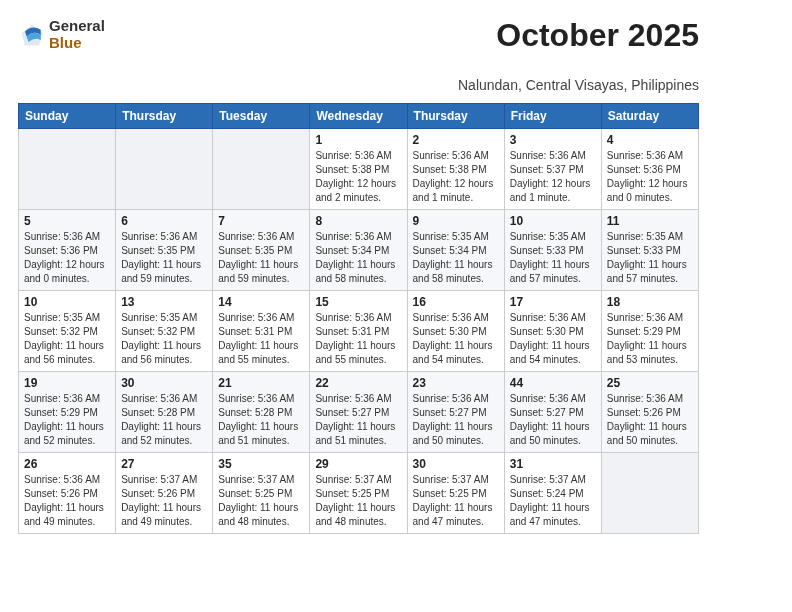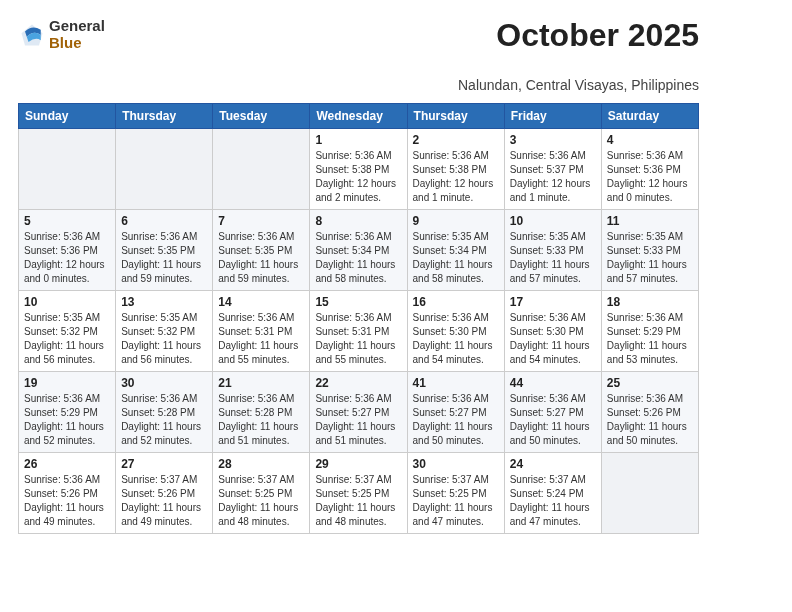--- a/index.html
+++ b/index.html
@@ -297,21 +297,21 @@
 and 51 minutes.</div>
           </td>
           <td>
             <span class="day-number">22</span>
             <div class="day-info" style="white-space: pre-line;">Sunrise: 5:36 AM
 Sunset: 5:27 PM
 Daylight: 11 hours
 and 51 minutes.</div>
           </td>
           <td>
-            <span class="day-number">41</span>
+            <span class="day-number">23</span>
             <div class="day-info" style="white-space: pre-line;">Sunrise: 5:36 AM
 Sunset: 5:27 PM
 Daylight: 11 hours
 and 50 minutes.</div>
           </td>
           <td>
             <span class="day-number">44</span>
             <div class="day-info" style="white-space: pre-line;">Sunrise: 5:36 AM
 Sunset: 5:27 PM
 Daylight: 11 hours
@@ -334,42 +334,42 @@
 and 49 minutes.</div>
           </td>
           <td>
             <span class="day-number">27</span>
             <div class="day-info" style="white-space: pre-line;">Sunrise: 5:37 AM
 Sunset: 5:26 PM
 Daylight: 11 hours
 and 49 minutes.</div>
           </td>
           <td>
-            <span class="day-number">28</span>
+            <span class="day-number">35</span>
             <div class="day-info" style="white-space: pre-line;">Sunrise: 5:37 AM
 Sunset: 5:25 PM
 Daylight: 11 hours
 and 48 minutes.</div>
           </td>
           <td>
             <span class="day-number">29</span>
             <div class="day-info" style="white-space: pre-line;">Sunrise: 5:37 AM
 Sunset: 5:25 PM
 Daylight: 11 hours
 and 48 minutes.</div>
           </td>
           <td>
             <span class="day-number">30</span>
             <div class="day-info" style="white-space: pre-line;">Sunrise: 5:37 AM
 Sunset: 5:25 PM
 Daylight: 11 hours
 and 47 minutes.</div>
           </td>
           <td>
-            <span class="day-number">24</span>
+            <span class="day-number">31</span>
             <div class="day-info" style="white-space: pre-line;">Sunrise: 5:37 AM
 Sunset: 5:24 PM
 Daylight: 11 hours
 and 47 minutes.</div>
           </td>
           <td class="empty-cell"></td>
         </tr>
       </tbody>
   </table>
 </div>

